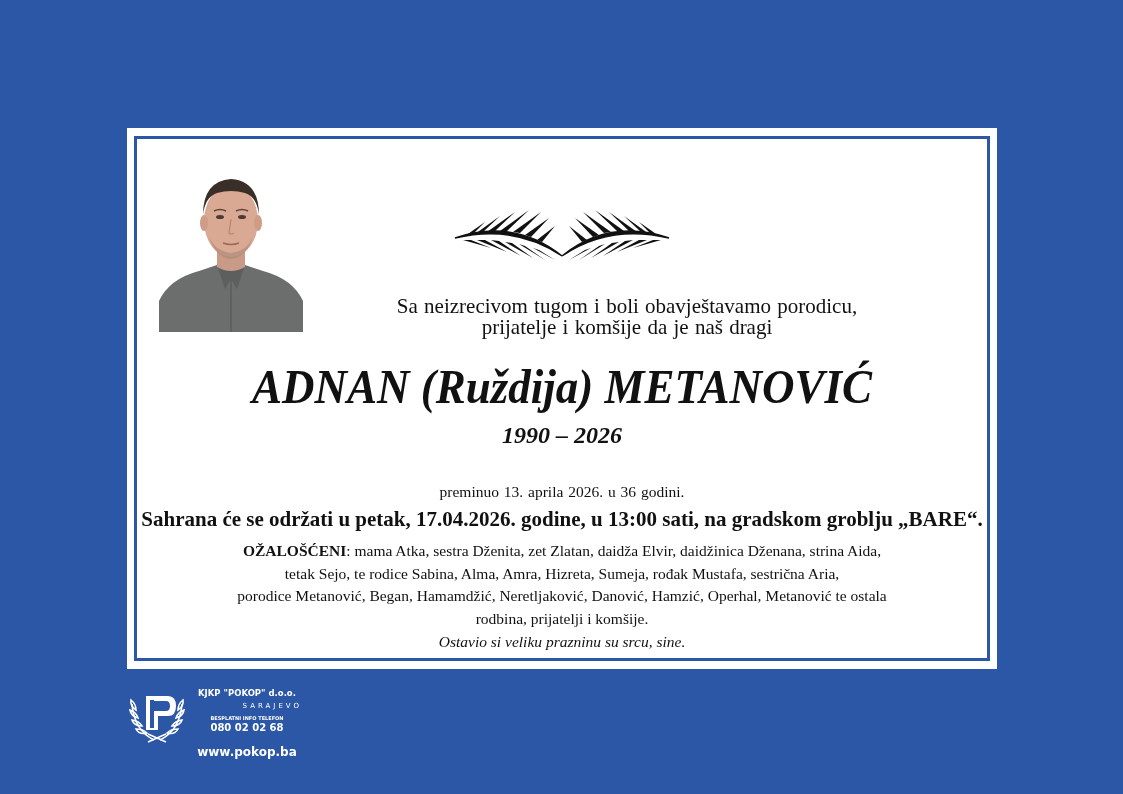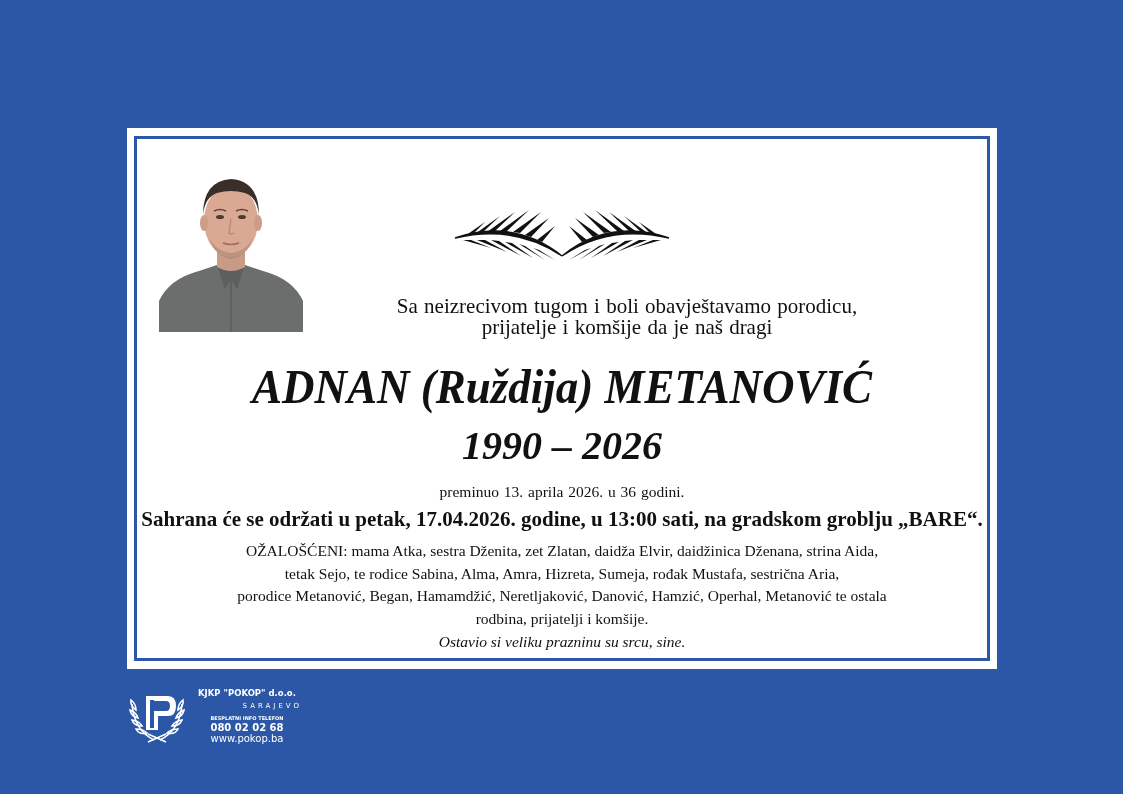--- a/index.html
+++ b/index.html
@@ -66,21 +66,21 @@
     .name {
       top: 233px;
       font-size: 45px;
       font-weight: bold;
       font-style: italic;
       letter-spacing: 0px;
       transform: scaleY(1.08);
     }
     .years {
       top: 294px;
-      font-size: 40px;
+      font-size: 24px;
       font-weight: bold;
       font-style: italic;
     }
     .died {
       top: 355px;
       font-size: 15.5px;
       word-spacing: 1px;
     }
     .funeral {
       top: 379px;
@@ -88,21 +88,21 @@
       font-weight: bold;
     }
     .mourners {
       top: 412px;
       left: 40px;
       right: 40px;
       font-size: 15.5px;
       line-height: 22.5px;
     }
     .mourners .lbl {
-      font-weight: normal;
+      font-weight: bold;
     }
     .farewell {
       top: 505px;
       font-size: 15.5px;
       font-style: italic;
     }
     .footer {
       position: absolute;
       left: 128px;
       top: 688px;
@@ -141,22 +141,23 @@
       font-weight: bold;
       margin-top: 5px;
       white-space: nowrap;
     }
     .fi-phone {
       font-size: 10px;
       font-weight: bold;
       margin-top: 1px;
     }
     .fi-web {
-      font-size: 10px;
-      margin-top: 0px;
+      font-size: 12px;
+      margin-top: 12px;
+      font-weight: bold;
     }
   </style>
 </head>
 <body>
 
 <div class="card">
   <div class="inner-frame"></div>
 
   <div class="photo">
     <svg width="144" height="161" viewBox="0 0 144 161">

